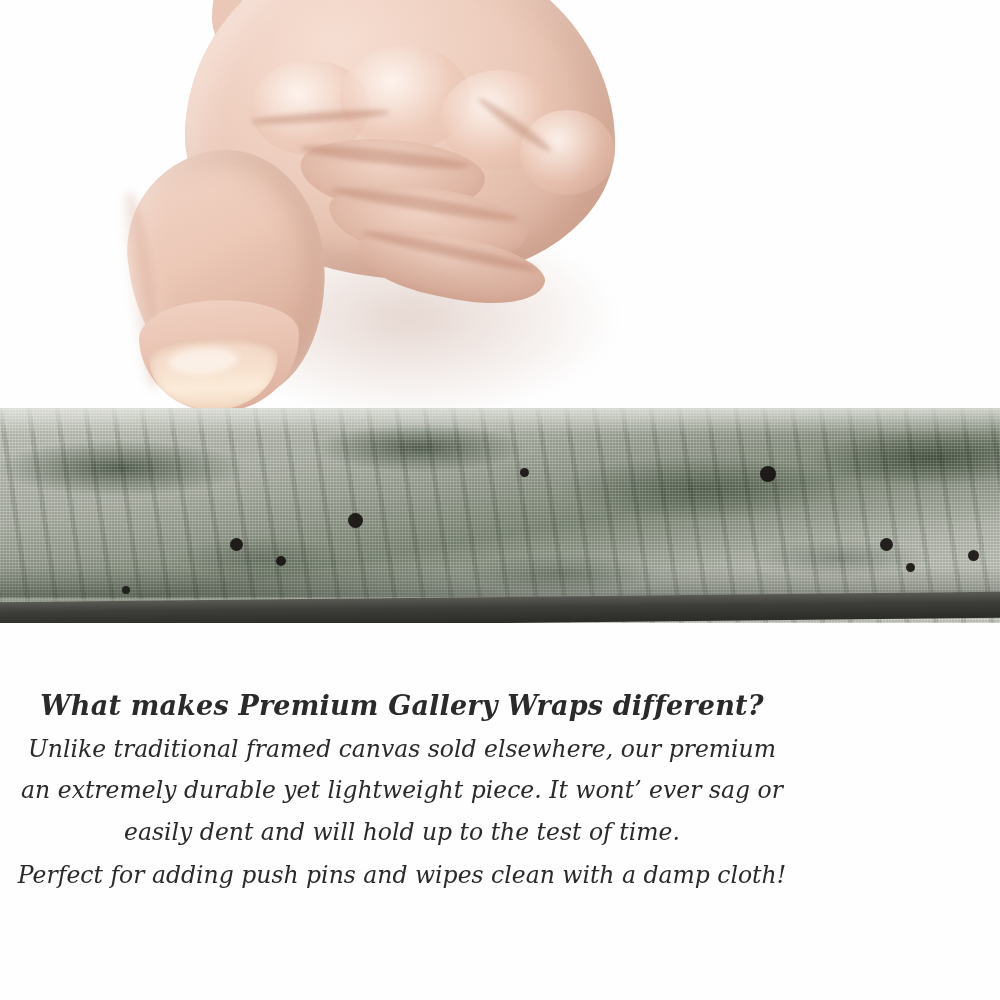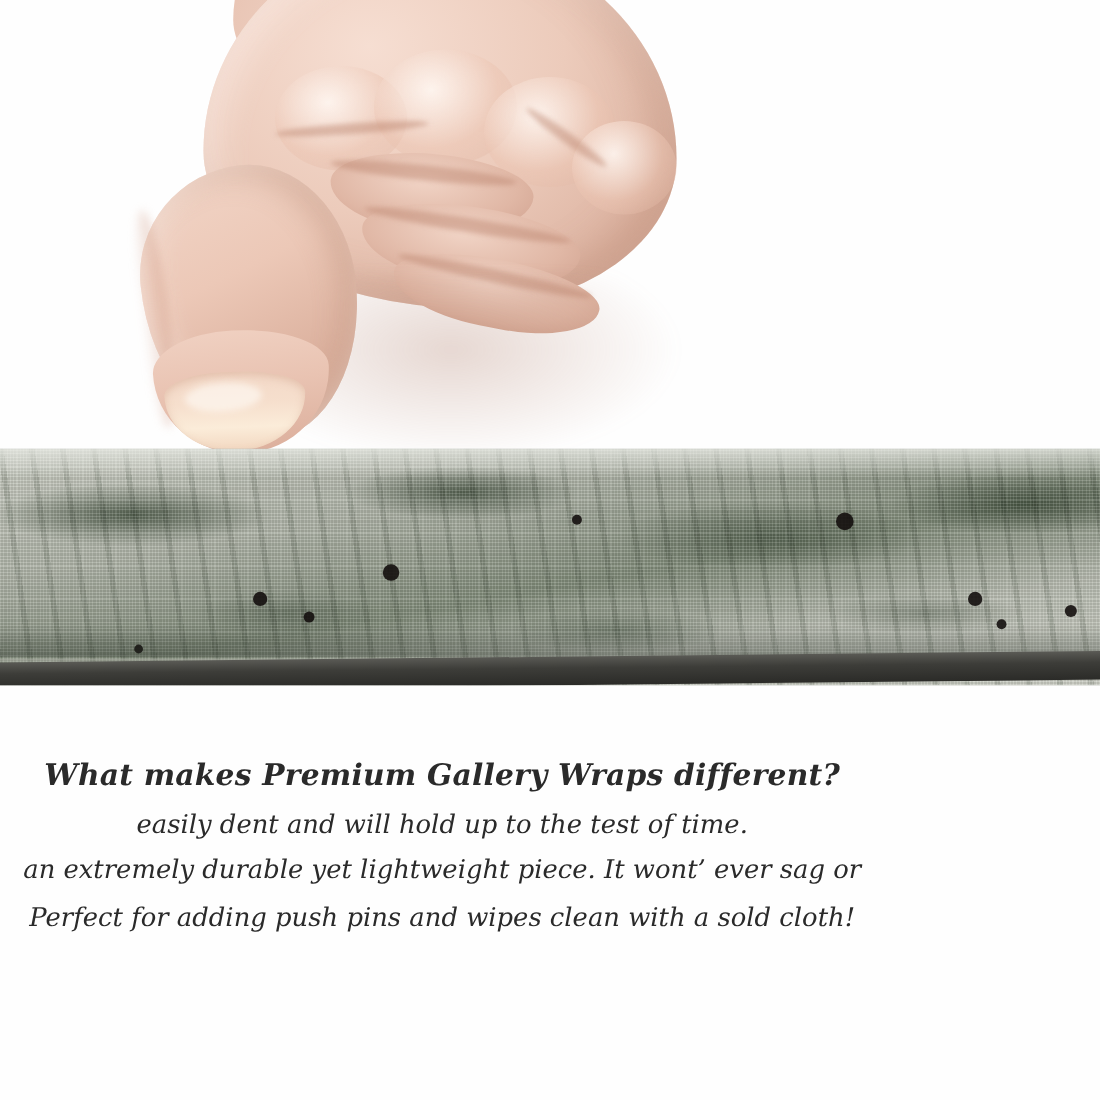--- a/index.html
+++ b/index.html
@@ -302,19 +302,20 @@
     <div class="spec" style="left:520px;top:60px;width:9px;height:9px;"></div>
 
     <div class="canvas-bottom-dark"></div>
     <div class="edge-hi"></div>
     <div class="edge-side"></div>
   </div>
 
   <div class="caption">
     <div class="caption-title">What makes Premium Gallery Wraps different?</div>
     <div class="caption-body">
+      <p>Unlike traditional framed canvas sold elsewhere, our premium</p>
+      <p>an extremely durable yet lightweight piece. It wont’ ever sag or</p>
       <p>easily dent and will hold up to the test of time.</p>
-      <p>an extremely durable yet lightweight piece. It wont’ ever sag or</p>
-      <p class="caption-last">Perfect for adding push pins and wipes clean with a sold cloth!</p>
+      <p class="caption-last">Perfect for adding push pins and wipes clean with a damp cloth!</p>
     </div>
   </div>
 
 </div>
 
 </body></html>

